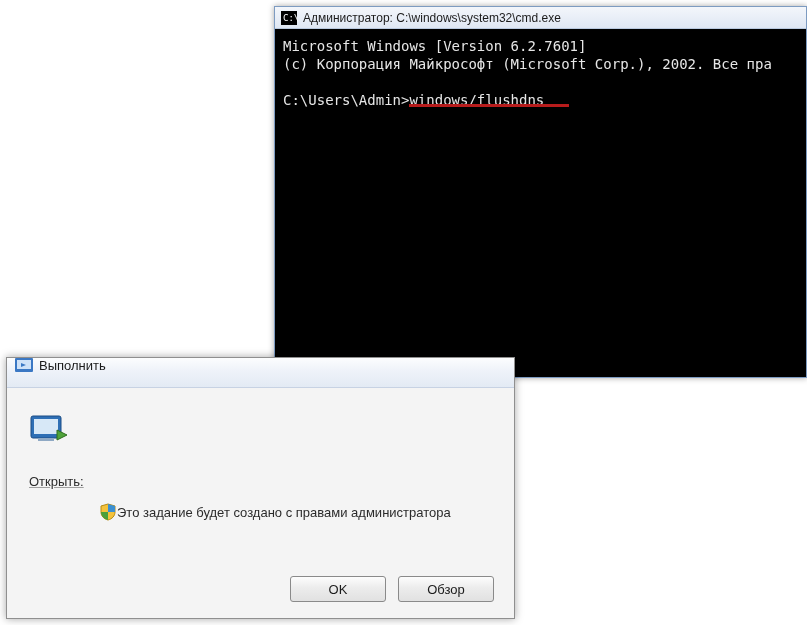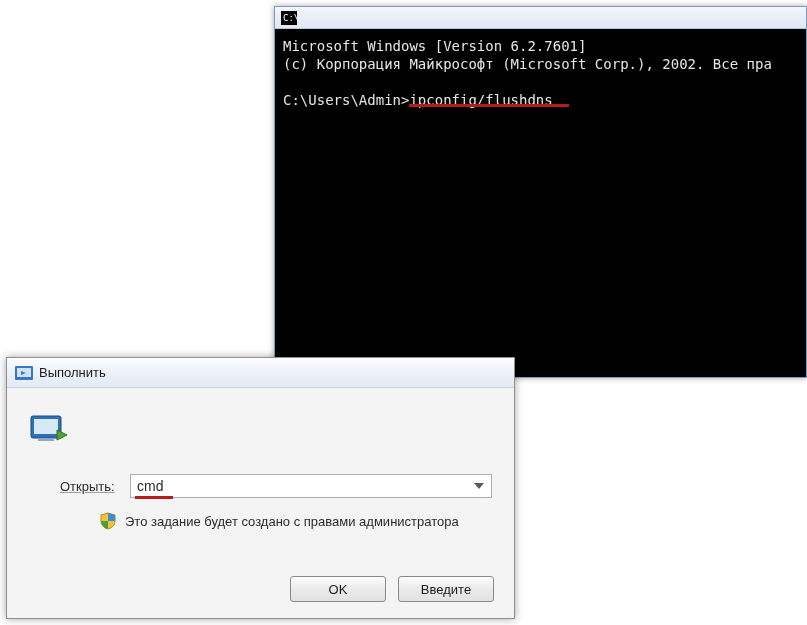--- a/index.html
+++ b/index.html
@@ -77,22 +77,22 @@
     height: 262px;
     background: #f4f4f4;
     border: 1px solid #8f8f8f;
     box-shadow: 0 0 8px rgba(0,0,0,.35);
   }
   .run-titlebar {
     height: 30px;
     background: linear-gradient(#fcfdfe, #eef2f9 45%, #e3eaf4);
     border-bottom: 1px solid #c7d2e3;
     display: flex;
-    align-items: center;
-    padding: 12px 8px;
+    align-items: flex-start;
+    padding: 0 8px;
     font-size: 13px;
     color: #1b1b1b;
   }
   .run-titlebar svg { margin-right: 6px; }
 
   .run-body {
     padding: 22px 22px 14px 22px;
     color: #2b2b2b;
   }
   .run-top {
@@ -102,23 +102,21 @@
   }
   .run-top svg { flex: 0 0 auto; margin-top: 2px; }
   .run-desc {
     font-size: 13px;
     line-height: 18px;
     max-width: 380px;
   }
 
   .run-row {
     display: flex;
-    align-items: center;
     margin-top: 28px;
-    margin-left: 31px;
   }
   .run-label {
     width: 70px;
     font-size: 13px;
     text-decoration: underline;
     text-decoration-color: rgba(0,0,0,.35);
   }
   .run-combo {
     flex: 1;
     height: 24px;
@@ -142,21 +140,20 @@
     left: 4px;
     bottom: -2px;
     height: 3px;
     width: 38px;
     background: #b71c1c;
   }
 
   .run-admin {
     display: flex;
     align-items: center;
-    gap: 8px;
     margin-top: 14px;
     margin-left: 70px;
     font-size: 13px;
   }
 
   .run-buttons {
     position: absolute;
     right: 20px;
     bottom: 16px;
     display: flex;
@@ -176,25 +173,26 @@
     padding: 0 0;
     cursor: default;
   }
 </style>
 </head>
 <body>
 
 <div class="cmd-window">
   <div class="cmd-titlebar">
     <span class="sys-icon">C:\</span>
+    <span>Администратор: C:\windows\system32\cmd.exe</span>
   </div>
   <div class="cmd-body"><span>Microsoft Windows [Version 6.2.7601]</span>
 <span>(c) Корпорация Майкрософт (Microsoft Corp.), 2002. Все пра</span>
 
-<span>C:\Users\Admin&gt;</span><span>ipconfig/flushdns</span><span class="cmd-cursor"></span>
+<span>C:\Users\Admin&gt;</span><span>windows/flushdns</span><span class="cmd-cursor"></span>
     <div class="cmd-underline" style="left:130px; top:71px; width:160px;"></div>
   </div>
 </div>
 
 <div class="run-window">
   <div class="run-titlebar">
     <svg width="18" height="14" viewBox="0 0 18 14">
       <rect x="0" y="0" width="18" height="14" rx="1" fill="#3b78c4"></rect>
       <rect x="2" y="2" width="14" height="9" fill="#cfe2f8"></rect>
       <polygon points="6,5 11,7 6,9" fill="#3b78c4"></polygon>
@@ -207,42 +205,33 @@
       <svg width="40" height="34" viewBox="0 0 40 34">
         <rect x="2" y="4" width="30" height="22" rx="2" fill="#2e6fb5" stroke="#1b4d85"></rect>
         <rect x="5" y="7" width="24" height="15" fill="#d7e8f7"></rect>
         <rect x="9" y="26" width="16" height="3" fill="#8fa9c4"></rect>
         <polygon points="28,18 38,23 28,28" fill="#4fa33a" stroke="#2d6f1e"></polygon>
       </svg>
     </div>
 
     <div class="run-row">
       <div class="run-label">Открыть:</div>
-      <div class="run-combo">
-        <span>cmd</span>
-        <span class="arrow">
-          <svg width="10" height="6" viewBox="0 0 10 6">
-              <polygon points="0,0 10,0 5,6" fill="#5b5b5b"></polygon>
-            </svg>
-        </span>
-        <div class="combo-underline"></div>
-      </div>
     </div>
 
     <div class="run-admin">
       <svg width="18" height="18" viewBox="0 0 18 18">
         <path d="M9 1 L16 3 V9 C16 13 13 16 9 17 C5 16 2 13 2 9 V3 Z" fill="#f4c23c" stroke="#b58a12"></path>
         <path d="M9 1 L16 3 V9 L9 9 Z" fill="#3b8fd1"></path>
         <path d="M2 9 L9 9 L9 17 C5 16 2 13 2 9 Z" fill="#4aa03a"></path>
       </svg>
       <span>Это задание будет создано с правами администратора</span>
     </div>
   </div>
 
   <div class="run-buttons">
     <div class="btn">
         <span>OK</span>
       </div>
     <div class="btn">
-        <span>Введите</span>
+        <span>Обзор</span>
       </div>
   </div>
 </div>
 
 </body></html>

